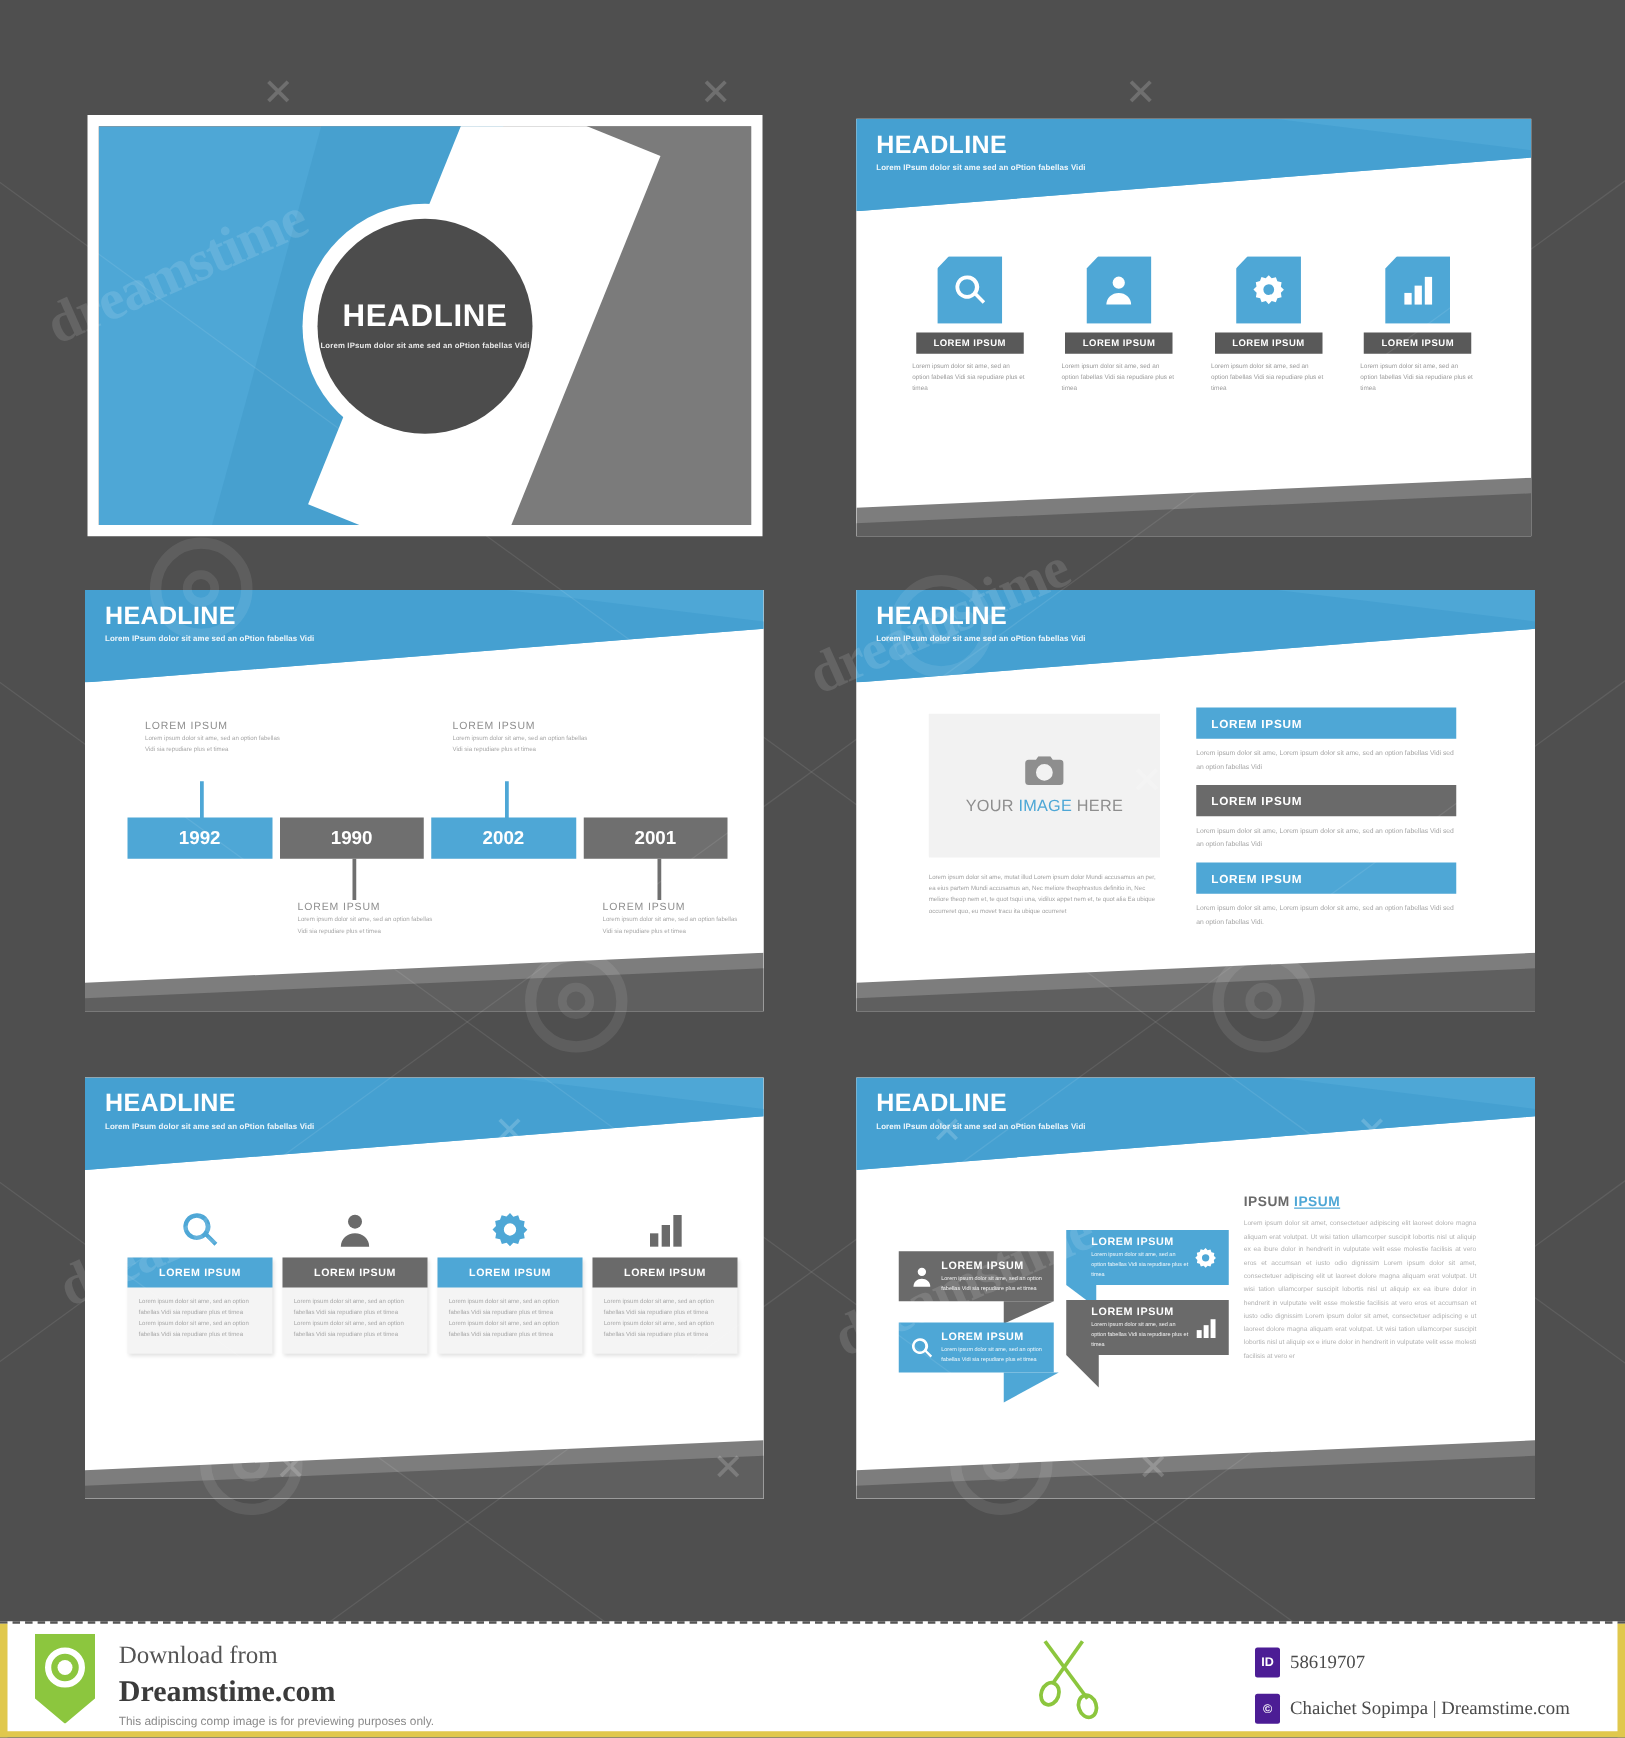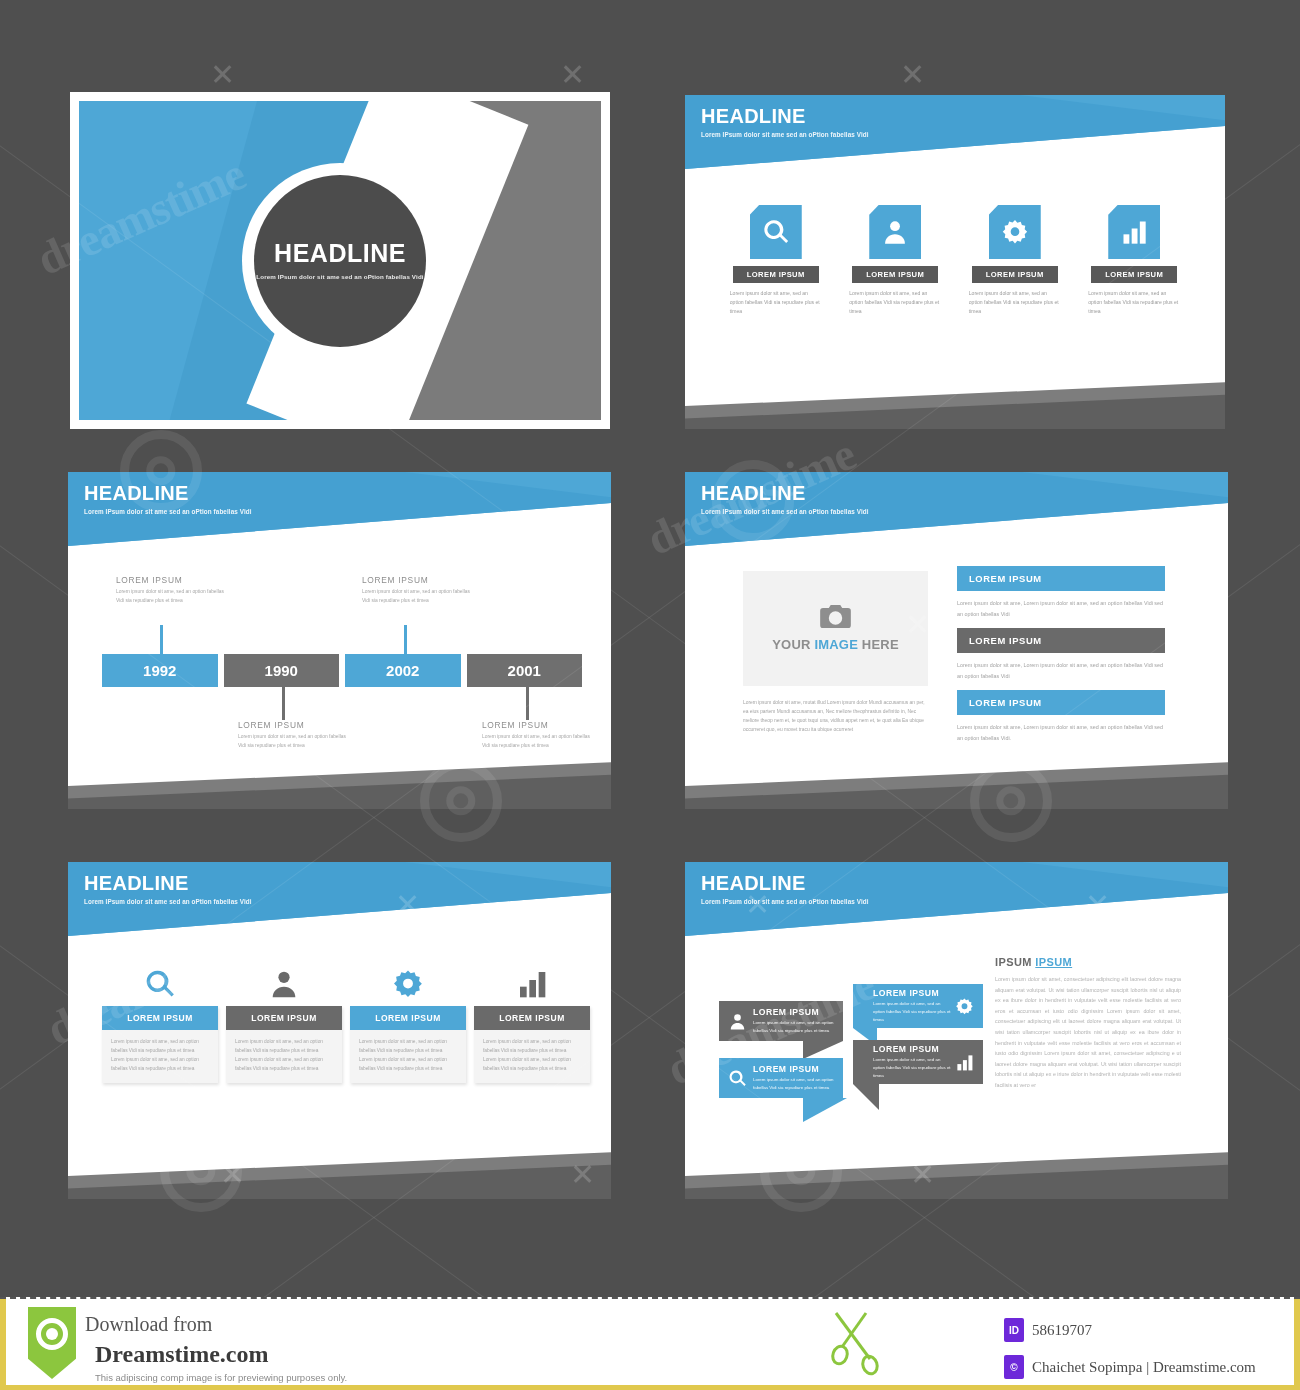--- a/index.html
+++ b/index.html
@@ -74,21 +74,21 @@
   .tl-cap { position:absolute; width:112px; }
   .tl-cap .t { color:#8e8e8e; font-size:8.4px; letter-spacing:.7px; }
   .tl-cap .d { color:#a8a8a8; font-size:4.9px; line-height:1.8; margin-top:3px; }
   .tl-stem { position:absolute; width:3px; }
 
   
   #slide4 { left:685px; top:472px; width:543px; height:337px; }
   .s4-imgbox { position:absolute; left:58px; top:99px; width:185px; height:115px; background:#f2f2f2;
                display:flex; flex-direction:column; align-items:center; justify-content:center; }
   .s4-cam { width:31px; height:23px; fill:#8e8e8e; }
-  .s4-imgtxt { margin-top:9px; font-size:13px; font-weight:bold; color:#8e8e8e; letter-spacing:.2px; }
+  .s4-imgtxt { margin-top:9px; font-size:13px; font-weight:normal; color:#8e8e8e; letter-spacing:.2px; }
   .s4-imgtxt .hi { color:#4ea7d6; }
   .s4-para { position:absolute; left:58px; top:226px; width:188px; color:#a4a4a4; font-size:4.9px;
              line-height:1.85; }
   .s4-right { position:absolute; left:272px; top:94px; width:208px; }
   .s4-btn { display:block; width:100%; padding:7px 0 7px 12px; color:#ffffff; font-size:9.4px;
             font-weight:bold; letter-spacing:.6px; margin-bottom:7px; }
   .s4-btn.blue { background:#4ea7d6; }
   .s4-btn.gray { background:#6a6a6a; }
   .s4-txt { color:#a4a4a4; font-size:5.4px; line-height:1.95; margin-bottom:9px; }
 
@@ -134,28 +134,28 @@
             border-top:2px dashed #555; }
   .f-yellow-l { position:absolute; left:0; top:0; width:6px; height:100%; background:#e0c84d; }
   .f-yellow-r { position:absolute; right:0; top:0; width:6px; height:100%; background:#e0c84d; }
   .f-yellow-b { position:absolute; left:0; bottom:0; width:100%; height:5px; background:#e0c84d; }
   .f-logo { position:absolute; left:28px; top:8px; width:48px; height:72px; background:#8cc63e;
             clip-path: polygon(0 0, 100% 0, 100% 72%, 50% 100%, 0 72%); }
   .f-logo .sp { position:absolute; left:50%; top:38%; transform:translate(-50%,-50%);
                 width:32px; height:32px; border-radius:50%; border:5px solid #ffffff; }
   .f-logo .sp i { position:absolute; left:50%; top:50%; transform:translate(-50%,-50%);
                   width:12px; height:12px; border-radius:50%; background:#ffffff; }
-  .f-dl { position:absolute; left:85px; top:14px; font-size:20px; color:#555; font-family:"Liberation Serif", serif; }
+  .f-dl { position:absolute; left:95px; top:14px; font-size:20px; color:#555; font-family:"Liberation Serif", serif; }
   .f-ds { position:absolute; left:95px; top:42px; font-size:24px; font-weight:bold; color:#3b3b3b;
           font-family:"Liberation Serif", serif; }
   .f-note { position:absolute; left:95px; top:73px; font-size:9.5px; color:#8a8a8a; }
   .f-sciss { position:absolute; left:822px; top:8px; }
   .f-id { position:absolute; left:1004px; top:19px; display:flex; align-items:center; gap:8px; }
   .f-cp { position:absolute; left:1004px; top:56px; display:flex; align-items:center; gap:8px; }
-  .f-badge { width:20px; height:24px; background:#6d28d9; color:#fff; font-size:10px; font-weight:bold;
+  .f-badge { width:20px; height:24px; background:#4c1d95; color:#fff; font-size:10px; font-weight:bold;
              display:flex; align-items:center; justify-content:center; border-radius:2px; }
   .f-txt { font-size:15px; color:#4a4a4a; font-family:"Liberation Serif", serif; }
 </style>
 </head>
 <body>
 
 <div class="sheet">
 
   <div class="slide" id="slide1">
     <div class="s1-inner">

